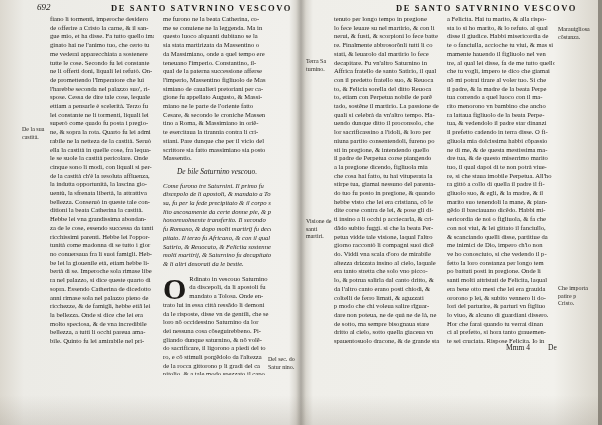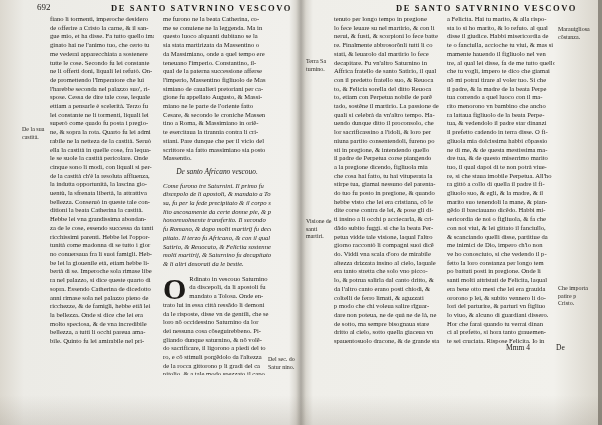--- a/index.html
+++ b/index.html
@@ -13,21 +13,21 @@
     position:relative; width:602px; height:425px;
     background:linear-gradient(90deg,#dcd8cf 0%,#ecebe6 4%,#f1f0ec 48%,#c9c5bc 50%,#efeee9 52%,#f2f1ec 92%,#d8d4ca 100%);
   }
   .page { position:absolute; top:0; height:425px; }
   .page.left { left:0; width:300px; }
   .page.right { left:300px; width:302px; }
   .running-head {
     position:absolute; top:3px; font-size:8.5px; letter-spacing:1.6px;
     font-weight:bold; white-space:nowrap;padding-left:26px;
   }
-  .folio { position:absolute; top:2px; font-size:9px; }
+  .folio { position:absolute; top:2px; font-size:9px; font-style:italic; }
   .col {
     position:absolute; font-size:6.6px; line-height:8.7px;
     text-align:justify; overflow:hidden;
   }
   .col .line { display:block; white-space:nowrap; overflow:hidden; }
   .margin-note {
     position:absolute; font-size:6px; line-height:7.5px; color:#2b2824;
   }
   .section-title {
     text-align:center; font-style:italic; font-size:7.4px;
@@ -116,21 +116,21 @@
           <span class="line">simiano de caualieri pretoriani per ca-</span>
           <span class="line">gione fu appellato Augusto, &amp; Massi-</span>
           <span class="line">miano ne le parte de l'oriente fatto</span>
           <span class="line">Cesare, &amp; secondo le croniche Massen</span>
           <span class="line">tino a Roma, &amp; Massimiano in oriẽ-</span>
           <span class="line">te esercitaua la tirannia contra li cri-</span>
           <span class="line">stiani. Pare dunque che per il vicio del</span>
           <span class="line">scrittore sia fatto massimiano sia posto</span>
           <span class="line">Massentio.</span>
         </div>
-      <span class="section-title">De santo Africano vescouo.</span>
+      <span class="section-title">De bile Saturnino vescouo.</span>
       <div id="lcolB-sec">
           <span class="line" style="font-style: italic;">Come furono tre Saturnini. Il primo fu</span>
           <span class="line" style="font-style: italic;">discepolo de li apostoli, &amp; mandato a Tolo</span>
           <span class="line" style="font-style: italic;">sa, fu per la fede precipitato &amp; il corpo sepe</span>
           <span class="line" style="font-style: italic;">lito ascosamente da certe donne pie, &amp; poi</span>
           <span class="line" style="font-style: italic;">honoreuolmente transferito. Il secondo</span>
           <span class="line" style="font-style: italic;">fu Romano, &amp; dopo molti martirij fu deca</span>
           <span class="line" style="font-style: italic;">pitato. Il terzo fu Africano, &amp; con il qual</span>
           <span class="line" style="font-style: italic;">Satirio, &amp; Reuocato, &amp; Felicita sostennero</span>
           <span class="line" style="font-style: italic;">molti martirij, &amp; Saturnino fu decapitato,</span>
@@ -245,18 +245,18 @@
         <span class="line">lo viuo, &amp; alcuno di guardiani dissero.</span>
         <span class="line">Hor che farai quando tu verrai dinan</span>
         <span class="line">ci al prefetto, si hora tanto grauemen-</span>
         <span class="line">te sei cruciata. Rispose Felicita. Io in</span>
       </div>
 
     <div class="margin-note" style="left:258px; top:26px; width:32px;">Marauigliosa cõstanza.</div>
     <div class="margin-note" style="left:258px; top:285px; width:32px;">Che importa patire p Cristo.</div>
 
     <div class="catch" style="left:206px; top:343px;">Mmm 4</div>
-    <div class="catch" style="left:256px; top:343px;text-align:right;">De</div>
+    <div class="catch" style="left:248px; top:343px;text-align:right;">De</div>
     <div class="edge-right"></div>
   </div>
 
   <div class="bottom-stain"></div>
 </div>
 
 </body></html>

